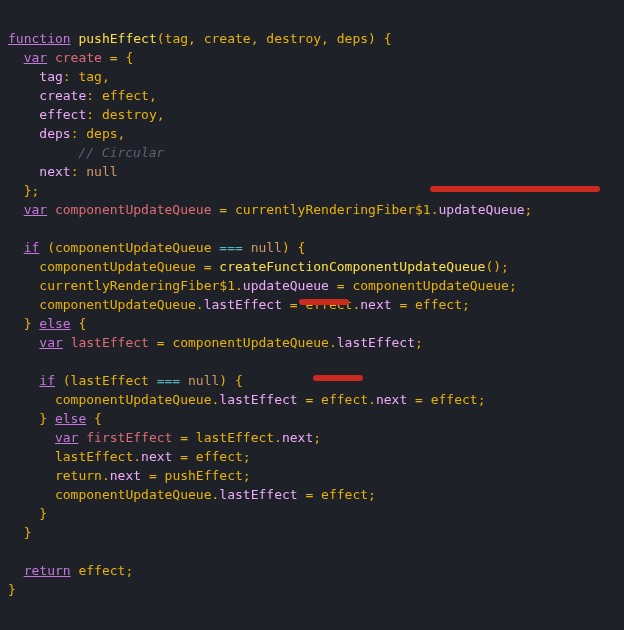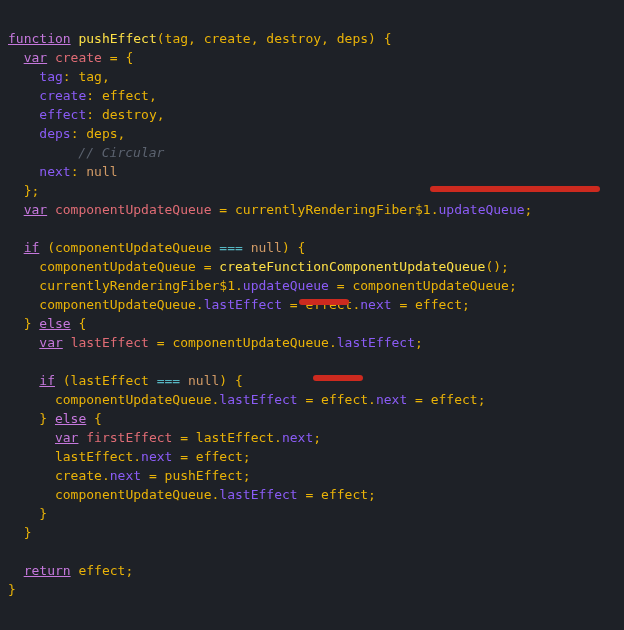--- a/index.html
+++ b/index.html
@@ -7,21 +7,21 @@
     font-family:"SF Mono",Menlo,Consolas,monospace;
     font-size:13px;
     line-height:19px;
     color:#abb2bf;
     padding:10px 8px;
     white-space:pre;
     position:relative;
   }
   .kw{color:#c678dd;text-decoration:underline;}        
   .fn{color:#fde047;}        
-  .prop{color:#8b5cf6;}      
+  .prop{color:#f0abfc;}      
   .var2{color:#e06c75;}      
   .punc{color:#eab308;}
   .op{color:#56b6c2;}        
   .kwnull{color:#d19a66;}
   .cm{color:#5c6370;font-style:italic;margin-left:39px;}
   .under{
     position:absolute;
     height:6px;
     background:#cd2a1f;
     border-radius:3px;
@@ -50,21 +50,21 @@
 <span>    <span class="punc">currentlyRenderingFiber$1.</span><span class="prop">updateQueue</span><span class="punc"> = componentUpdateQueue;</span></span>
 <span>    <span class="punc">componentUpdateQueue.</span><span class="prop">lastEffect</span><span class="punc"> = effect.</span><span class="prop">next</span><span class="punc"> = effect;</span></span>
 <span>  <span class="punc">} </span><span class="kw">else</span><span class="punc"> {</span></span>
 <span>    <span class="kw">var</span> <span class="var2">lastEffect</span><span class="punc"> = componentUpdateQueue.</span><span class="prop">lastEffect</span><span class="punc">;</span></span>
 <span> </span>
 <span>    <span class="kw">if</span><span class="punc"> (lastEffect </span><span class="op">===</span><span class="kwnull"> null</span><span class="punc">) {</span></span>
 <span>      <span class="punc">componentUpdateQueue.</span><span class="prop">lastEffect</span><span class="punc"> = effect.</span><span class="prop">next</span><span class="punc"> = effect;</span></span>
 <span>    <span class="punc">} </span><span class="kw">else</span><span class="punc"> {</span></span>
 <span>      <span class="kw">var</span> <span class="var2">firstEffect</span><span class="punc"> = lastEffect.</span><span class="prop">next</span><span class="punc">;</span></span>
 <span>      <span class="punc">lastEffect.</span><span class="prop">next</span><span class="punc"> = effect;</span></span>
-<span>      <span class="punc">create.</span><span class="prop">next</span><span class="punc"> = pushEffect;</span></span>
+<span>      <span class="punc">return.</span><span class="prop">next</span><span class="punc"> = pushEffect;</span></span>
 <span>      <span class="punc">componentUpdateQueue.</span><span class="prop">lastEffect</span><span class="punc"> = effect;</span></span>
 <span>    <span class="punc">}</span></span>
 <span>  <span class="punc">}</span></span>
 <span> </span>
 <span>  <span class="kw">return</span><span class="punc"> effect;</span></span>
 <span><span class="punc">}</span></span>
 
   <div class="under u1"></div>
   <div class="under u2"></div>
   <div class="under u3"></div>

